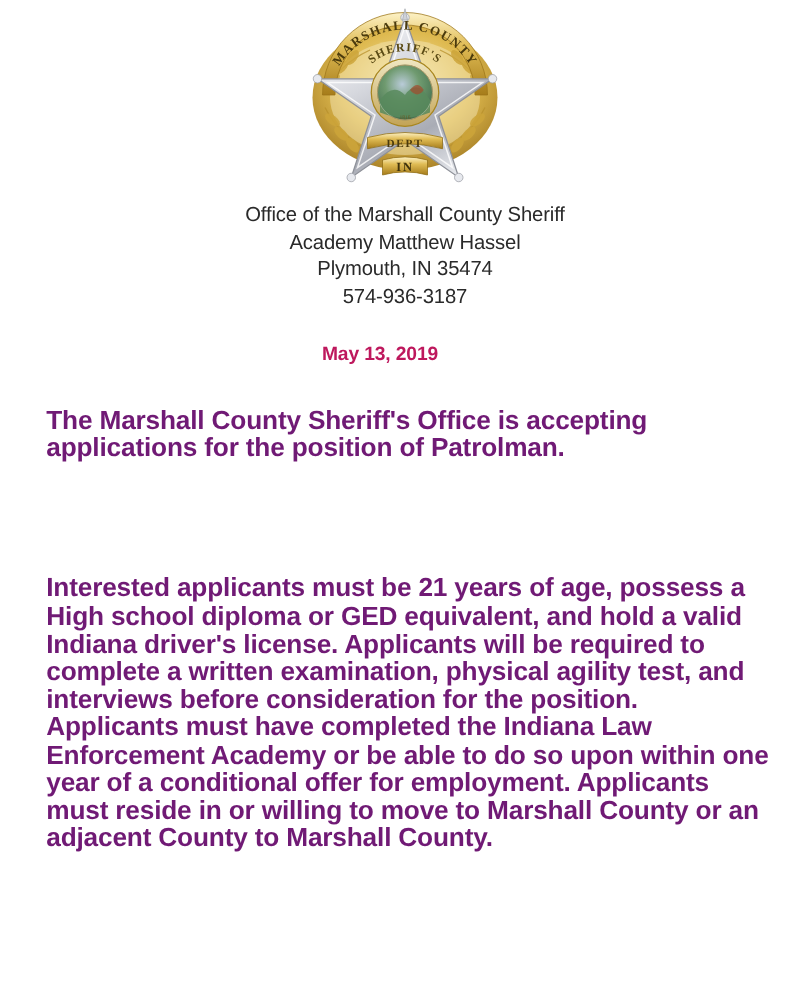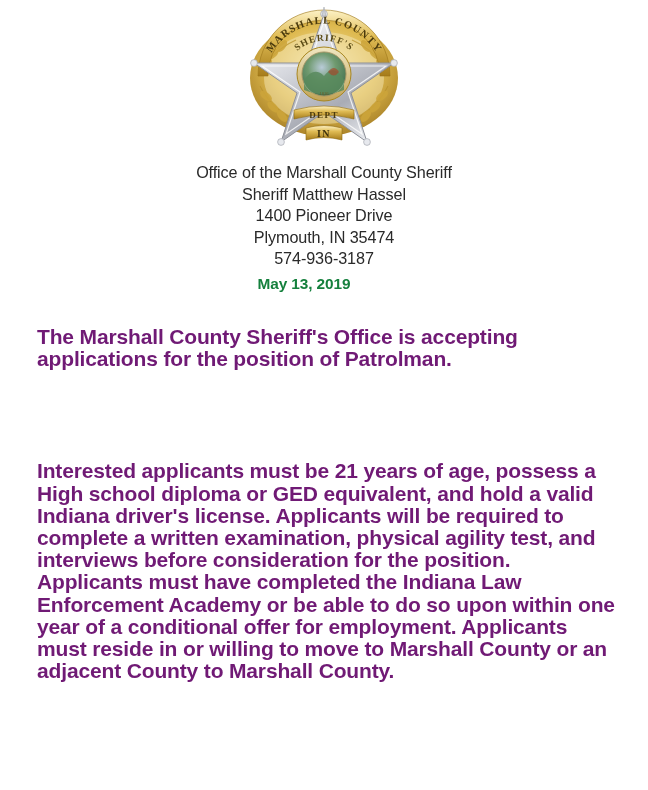--- a/index.html
+++ b/index.html
@@ -51,21 +51,21 @@
 
   
   .date-line {
     position: absolute;
     left: 0;
     top: 275px;
     width: 608px;
     text-align: center;
     font-size: 15.4px;
     font-weight: bold;
-    color: #15803d;
+    color: #be185d;
     letter-spacing: -0.1px;
   }
 
   
   .body-block {
     position: absolute;
     left: 27px;
     top: 316px;
     width: 600px;
   }
@@ -183,22 +183,21 @@
       </text>
       <text x="80" y="111.5" text-anchor="middle" font-family="Liberation Serif, serif" font-size="9" font-weight="bold" fill="#4a3a0d" letter-spacing="1.4">DEPT</text>
       <text x="80" y="131" text-anchor="middle" font-family="Liberation Serif, serif" font-size="10" font-weight="bold" fill="#3f320c" letter-spacing="1.4">IN</text>
       <text x="80" y="89" text-anchor="middle" font-family="Liberation Serif, serif" font-size="4.4" fill="#6b5a22">1816</text>
     </svg>
   </div>
 </div>
 
 <div class="letterhead">
   <div>Office of the Marshall County Sheriff</div>
-  <div>Sheriff Matthew Hassel</div>
-  <div>1400 Pioneer Drive</div>
+  <div>Academy Matthew Hassel</div>
   <div>Plymouth, IN 35474</div>
   <div>574-936-3187</div>
 </div>
 
 <div class="date-line">May 13, 2019</div>
 
 <div class="body-block">
   <p class="para">The Marshall County Sheriff's Office is accepting applications for the position of Patrolman.</p>
   <div class="gap-lg"></div>
   <div class="gap-md"></div>

